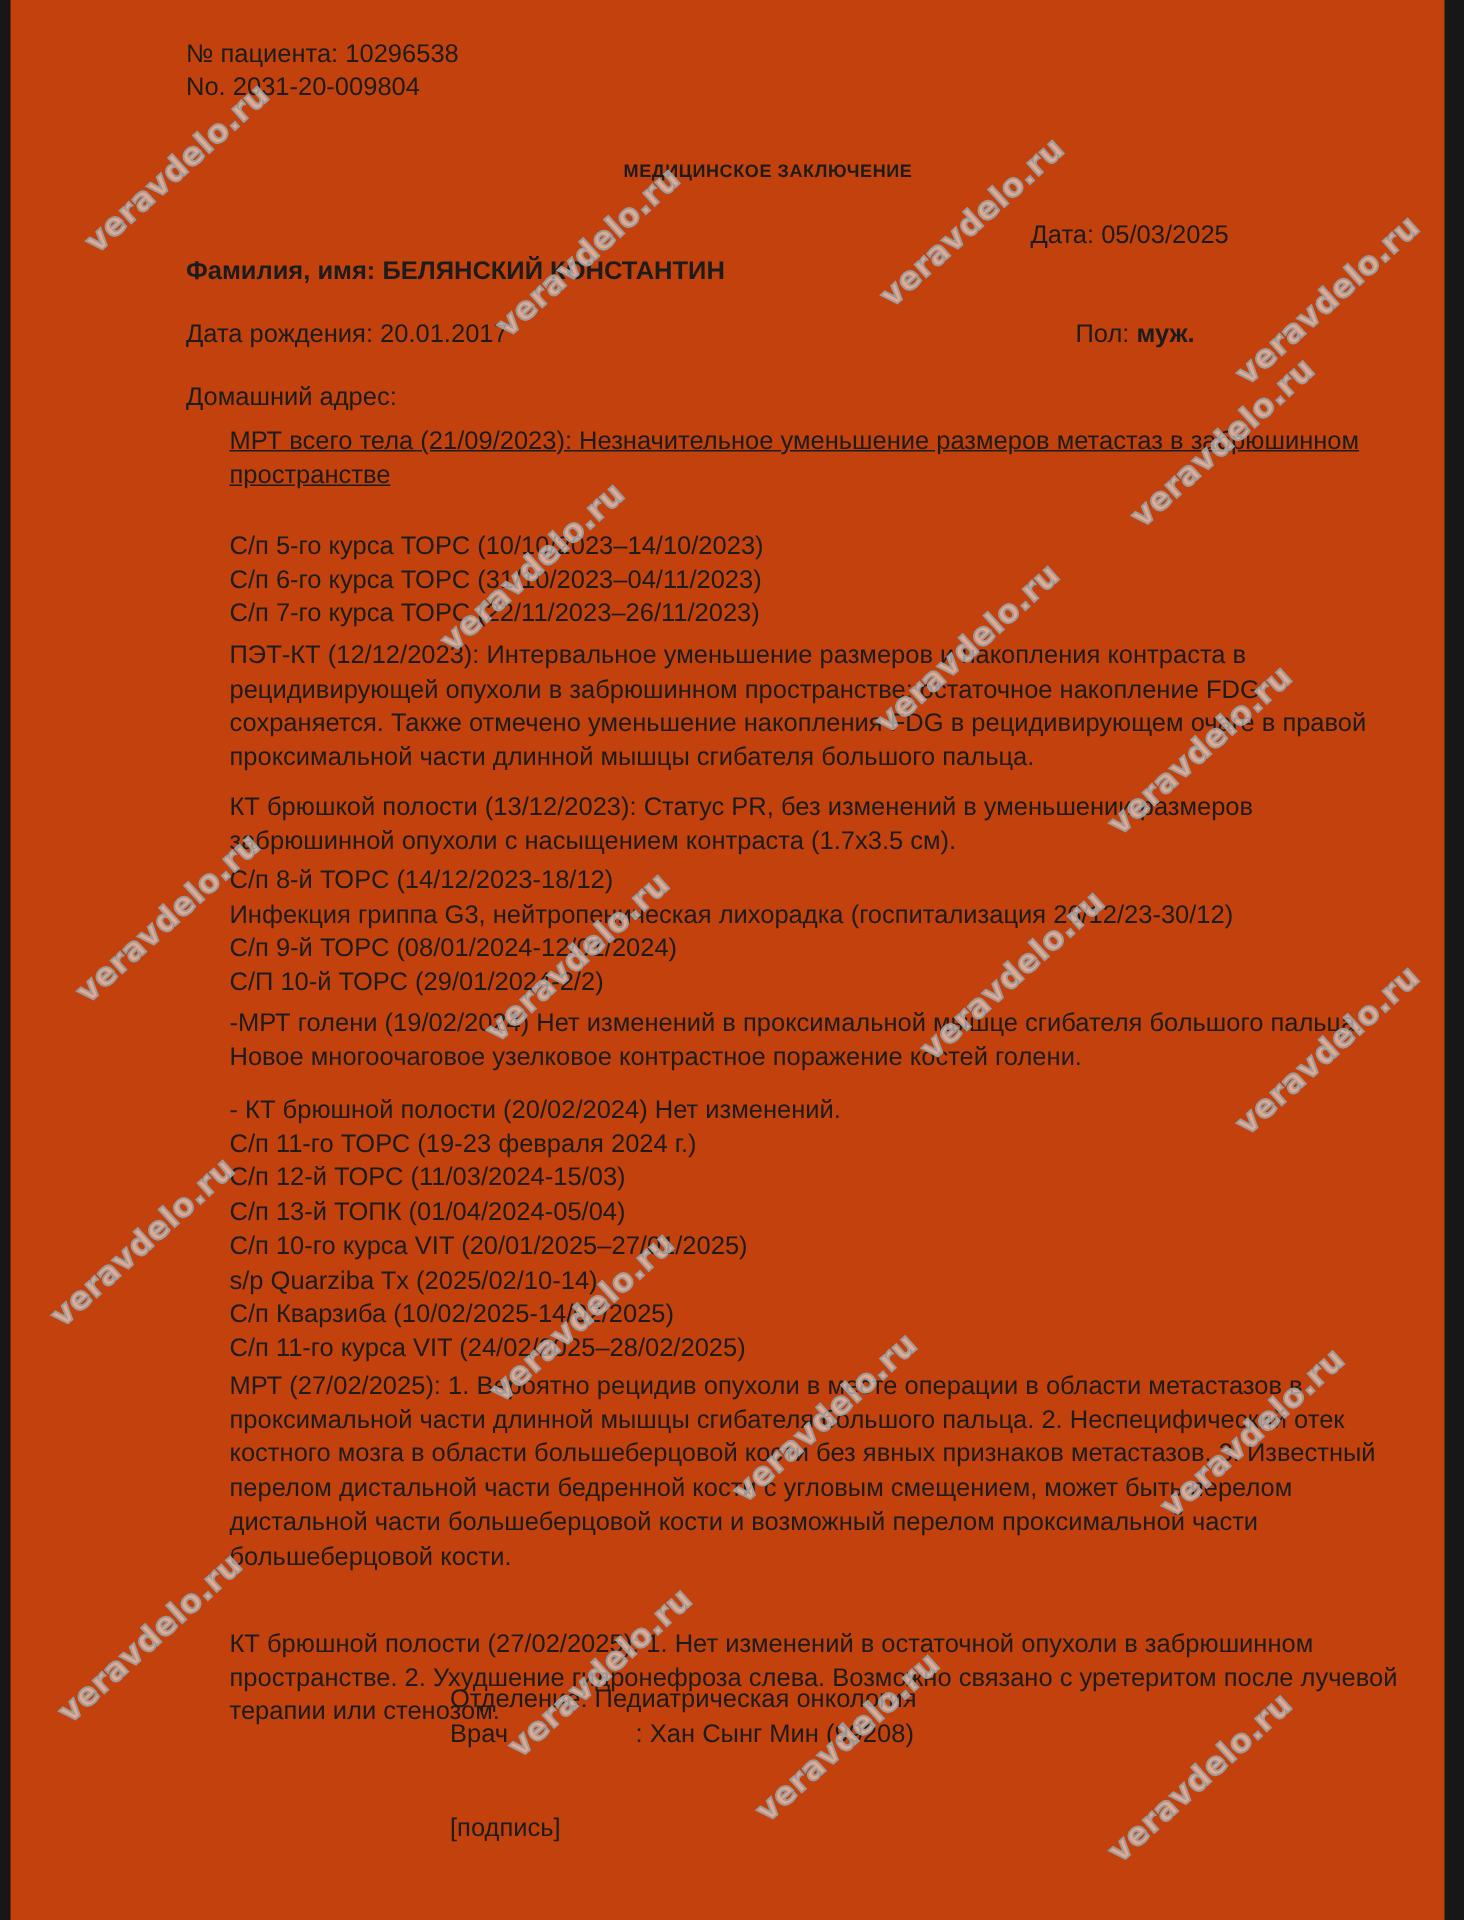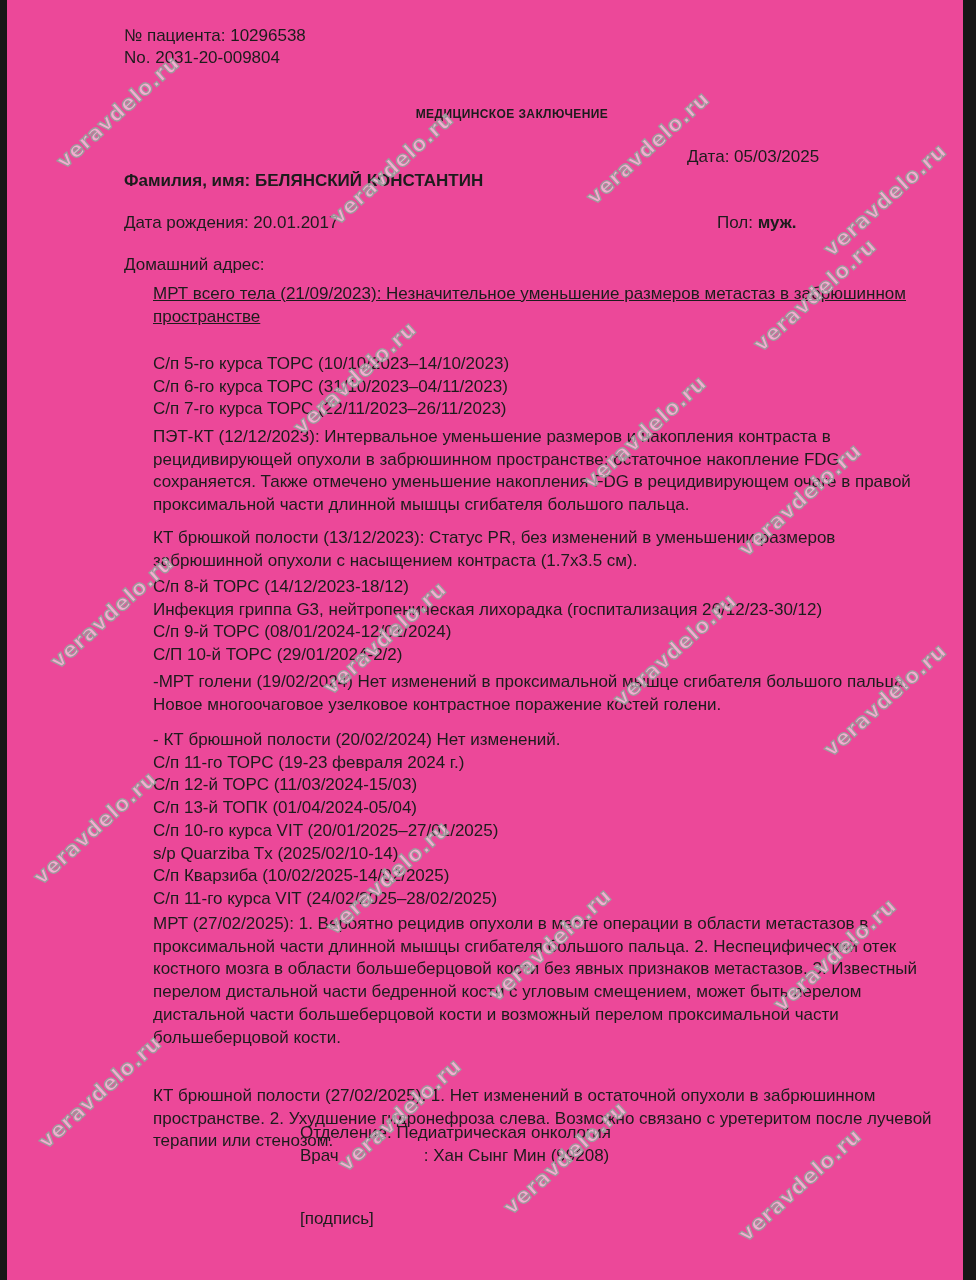--- a/index.html
+++ b/index.html
@@ -1,19 +1,19 @@
 <!DOCTYPE html>
 <html><head>
 <meta charset="utf-8">
 <style>
   html,body{margin:0;padding:0;background:#ffffff;}
   .page{
     position:relative;
     width:976px;height:1280px;
-    background:#ec4899;
+    background:#c2410c;
     font-family:"Liberation Sans", sans-serif;
     color:#1c1c1c;
     overflow:hidden;
   }
   .edge{position:absolute;top:0;height:100%;background:#171717;}
   .edge-left{left:0;width:7px;}
   .edge-right{right:0;width:13px;}
   .txt{
     position:absolute;
     font-size:17px;

